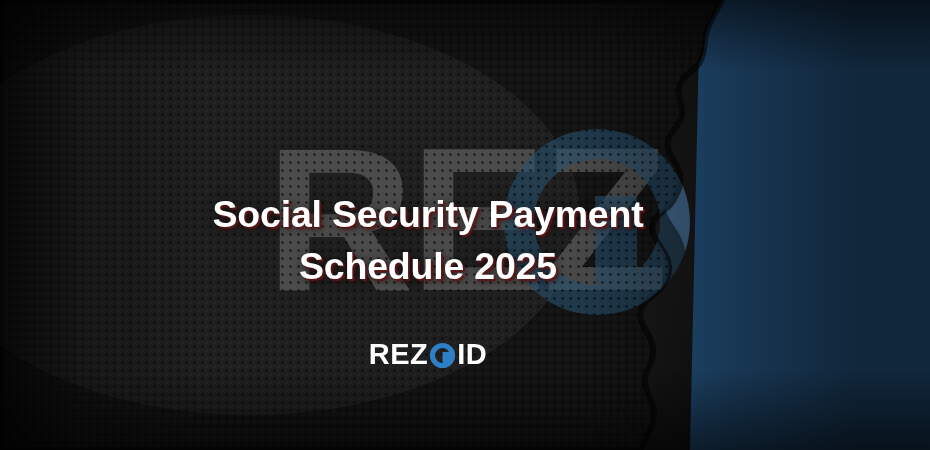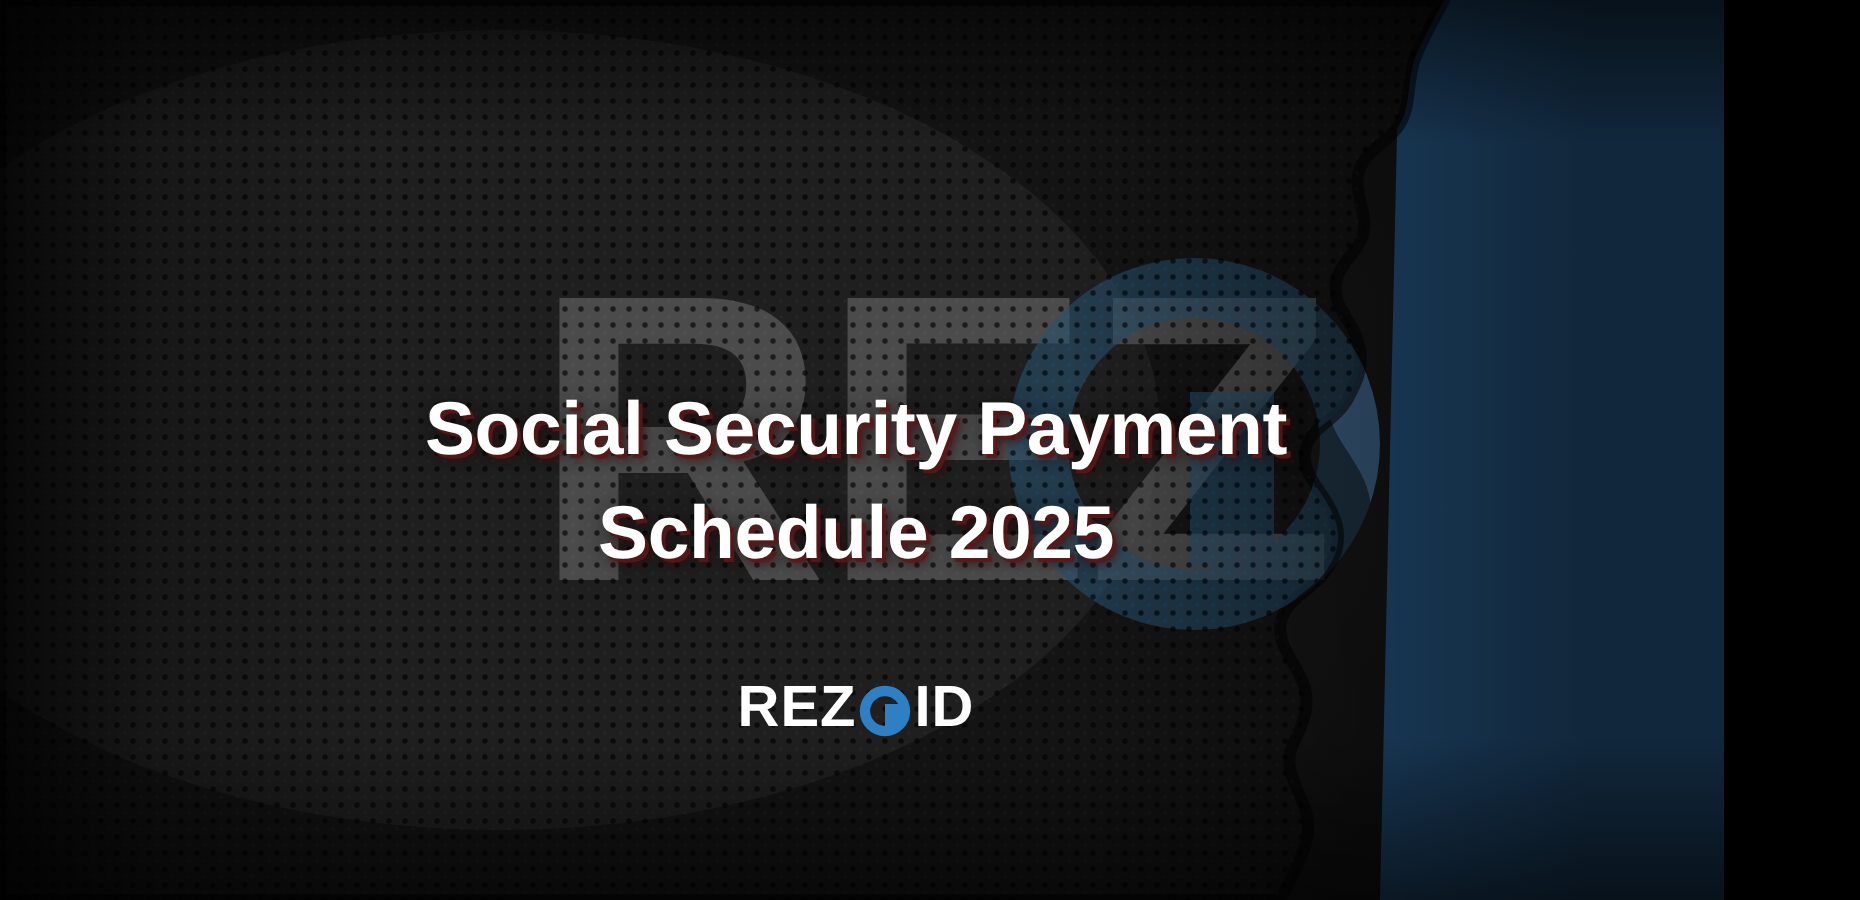--- a/index.html
+++ b/index.html
@@ -7,21 +7,21 @@
     margin: 0;
     padding: 0;
     background: #000;
   }
   body {
     font-family: "Liberation Sans", sans-serif;
   }
 
   .banner {
     position: relative;
-    width: 862px;
+    width: 930px;
     height: 450px;
     overflow: hidden;
     background: #0d0d0d;
   }
 
   
   .bg-base {
     position: absolute;
     inset: 0;
     background:

